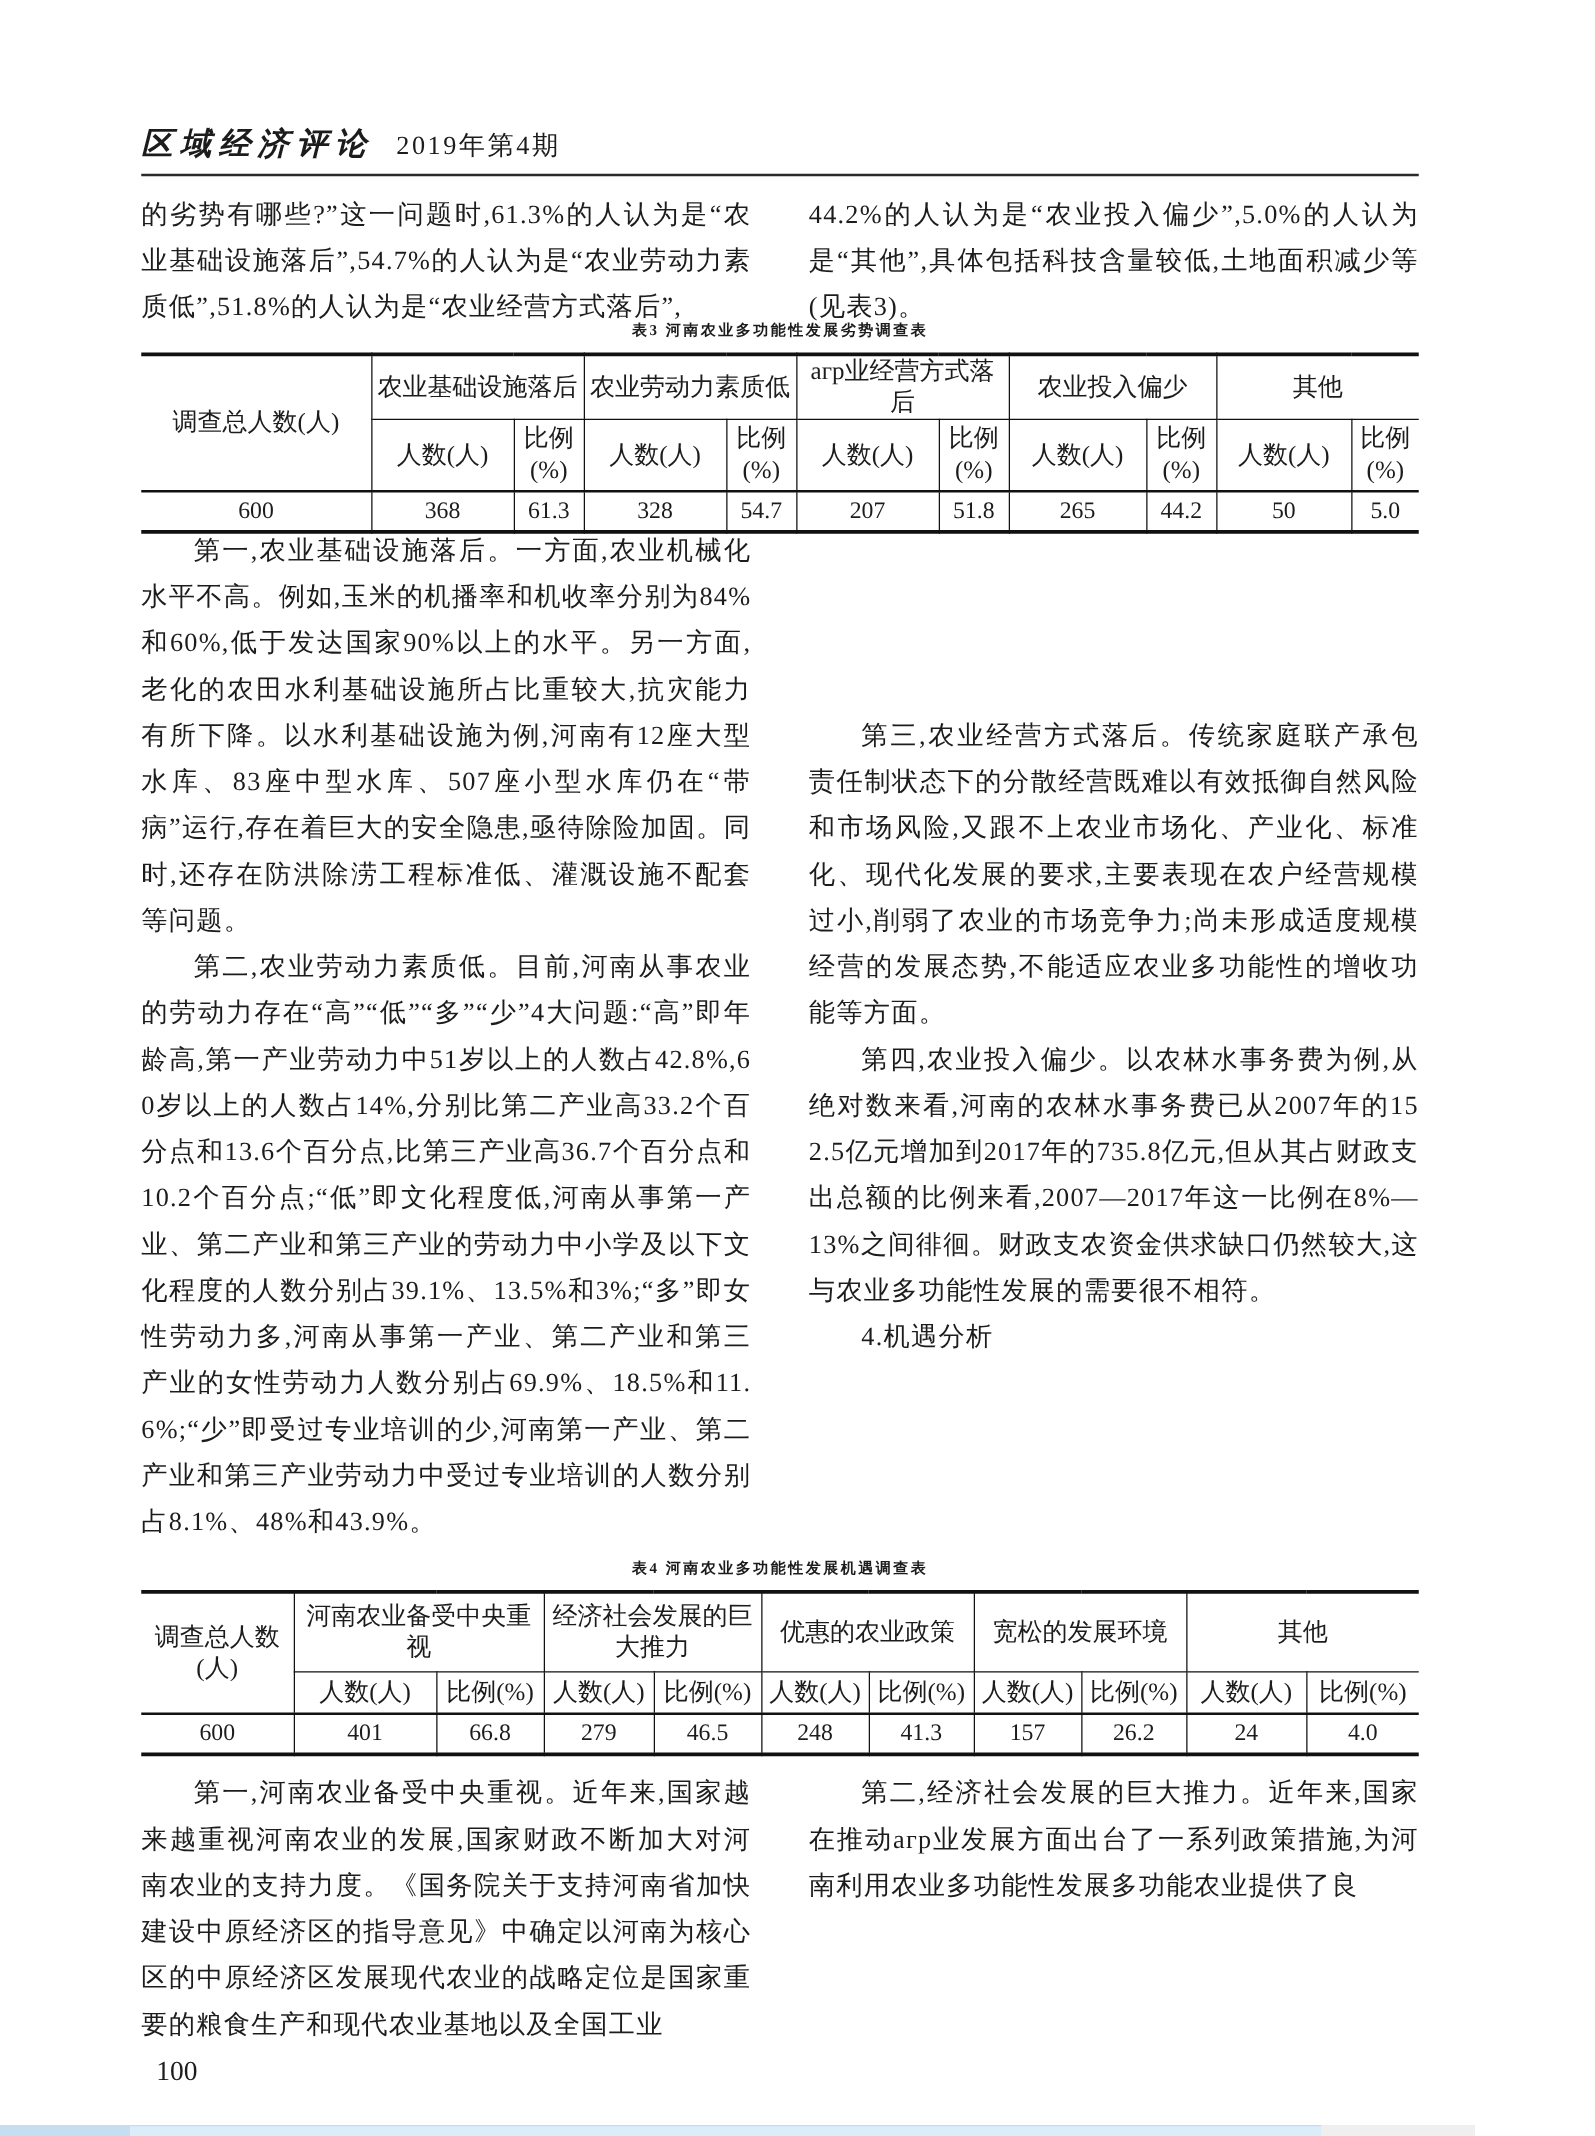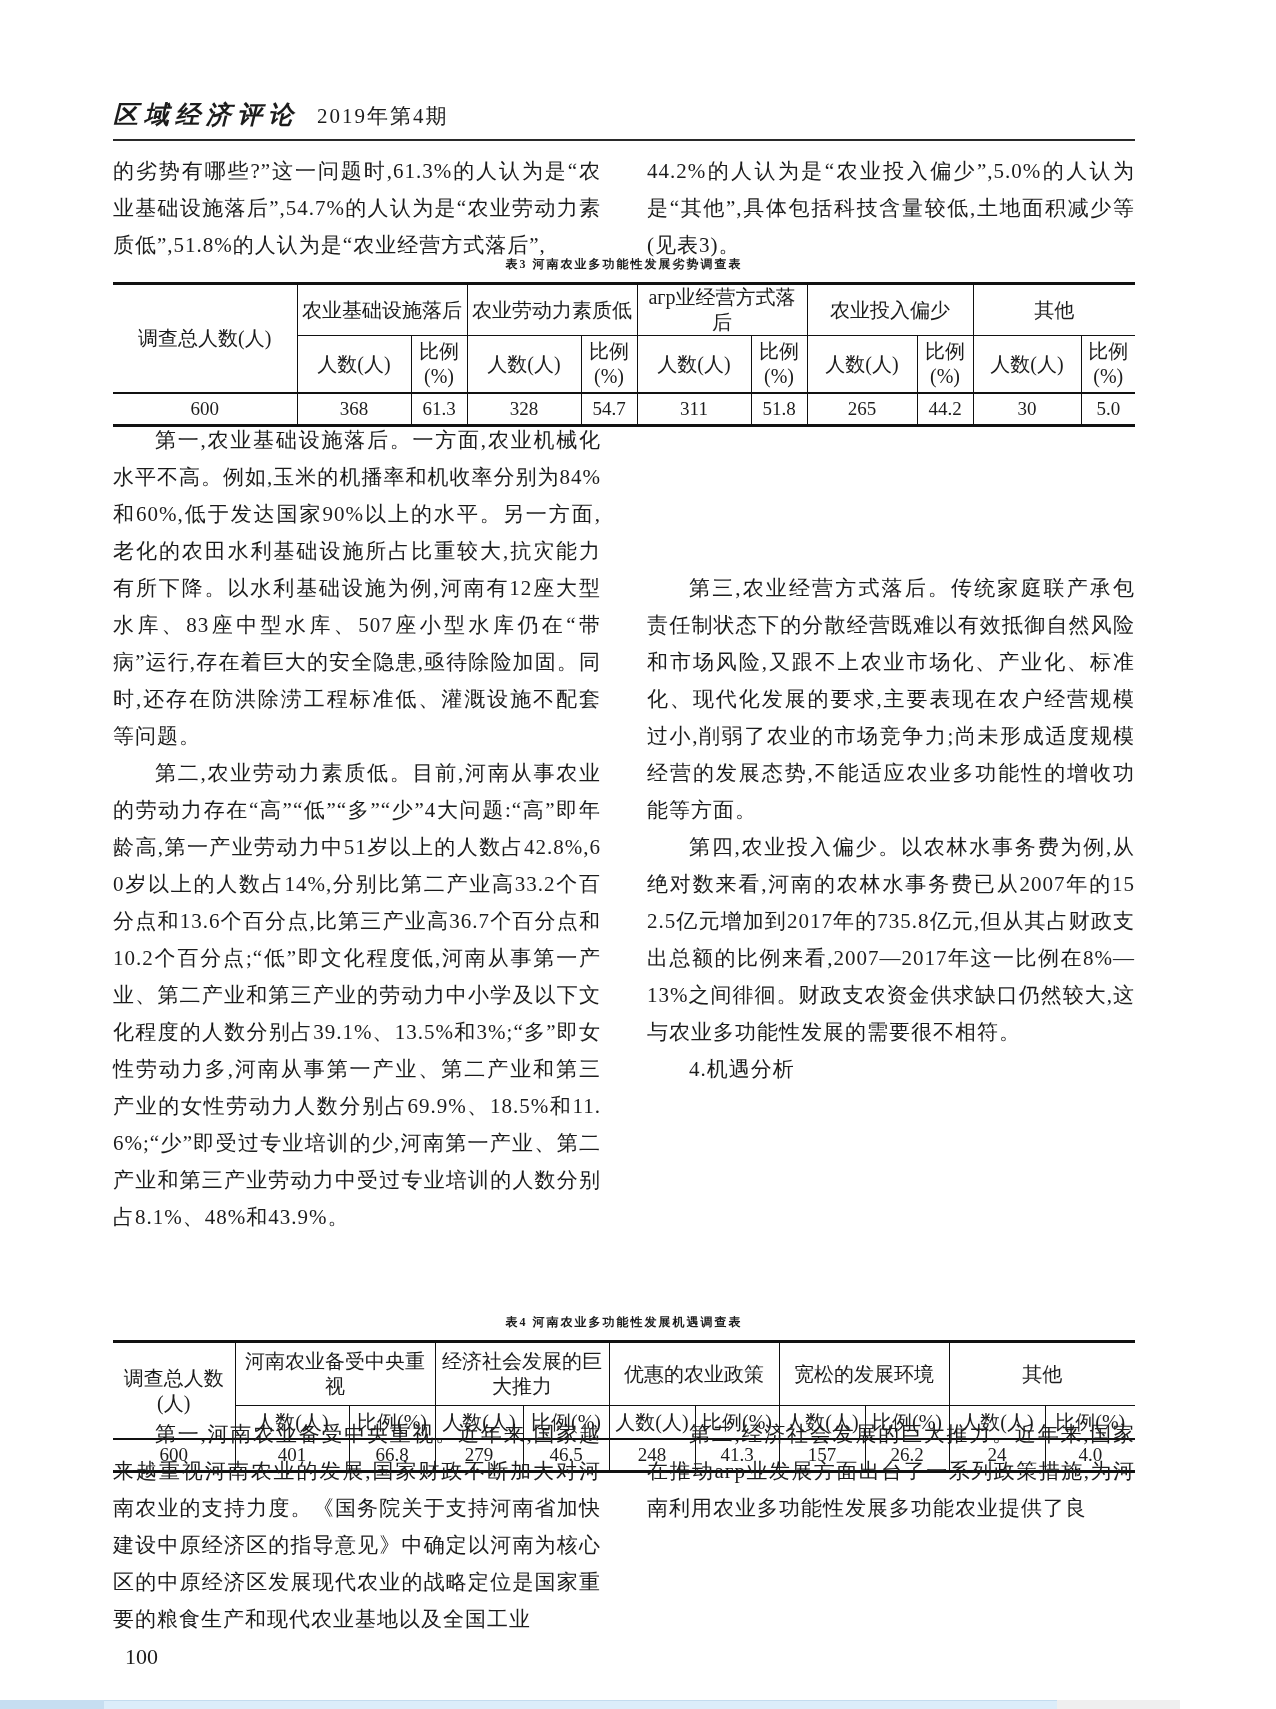--- a/index.html
+++ b/index.html
@@ -52,21 +52,21 @@
   .page-number { position:absolute; left:125px; top:1644px; font-size:22px; }
   .h-scrollbar { position:absolute; left:0; bottom:0; width:1276px; height:9px; background:#efefef; }
   .h-scrollbar .track-blue { position:absolute; left:0; top:0; width:1057px; height:9px; background:#dcedfa; border-top:1px solid #c3dcef; box-sizing:border-box; }
   .h-scrollbar .thumb { position:absolute; left:0; top:0; width:104px; height:9px; background:#c6def1; }
   .v-edge-line { position:absolute; left:1270px; top:0; width:2px; height:1709px; background:#d6d6d6; }
 
   
   #row1  { top:153px; }
   #t3blk { top:256px; }
   #row2  { top:422px;align-items:center; }
-  #t4blk { top:1314px; }
+  #t4blk { top:1246px; }
   #row3  { top:1416px; }
 </style>
 </head>
 <body>
 
 <div class="page">
 
   <div class="journal-header">
     <span class="journal-name">区域经济评论</span>
     <span class="journal-issue">2019年第4期</span>
@@ -120,25 +120,25 @@
           <th><span>比例</span><br><span>(%)</span></th>
         </tr>
       </thead>
       <tbody>
         <tr>
           <td>600</td>
           <td>368</td>
           <td>61.3</td>
           <td>328</td>
           <td>54.7</td>
-          <td>311</td>
+          <td>207</td>
           <td>51.8</td>
           <td>265</td>
           <td>44.2</td>
-          <td>30</td>
+          <td>50</td>
           <td>5.0</td>
         </tr>
       </tbody>
     </table>
   </div>
 
   <div class="content-block cols" id="row2">
     <div class="col">
       <p class="para">第一,农业基础设施落后。一方面,农业机械化水平不高。例如,玉米的机播率和机收率分别为84%和60%,低于发达国家90%以上的水平。另一方面,老化的农田水利基础设施所占比重较大,抗灾能力有所下降。以水利基础设施为例,河南有12座大型水库、83座中型水库、507座小型水库仍在“带病”运行,存在着巨大的安全隐患,亟待除险加固。同时,还存在防洪除涝工程标准低、灌溉设施不配套等问题。</p>
       <p class="para">第二,农业劳动力素质低。目前,河南从事农业的劳动力存在“高”“低”“多”“少”4大问题:“高”即年龄高,第一产业劳动力中51岁以上的人数占42.8%,60岁以上的人数占14%,分别比第二产业高33.2个百分点和13.6个百分点,比第三产业高36.7个百分点和10.2个百分点;“低”即文化程度低,河南从事第一产业、第二产业和第三产业的劳动力中小学及以下文化程度的人数分别占39.1%、13.5%和3%;“多”即女性劳动力多,河南从事第一产业、第二产业和第三产业的女性劳动力人数分别占69.9%、18.5%和11.6%;“少”即受过专业培训的少,河南第一产业、第二产业和第三产业劳动力中受过专业培训的人数分别占8.1%、48%和43.9%。</p>

